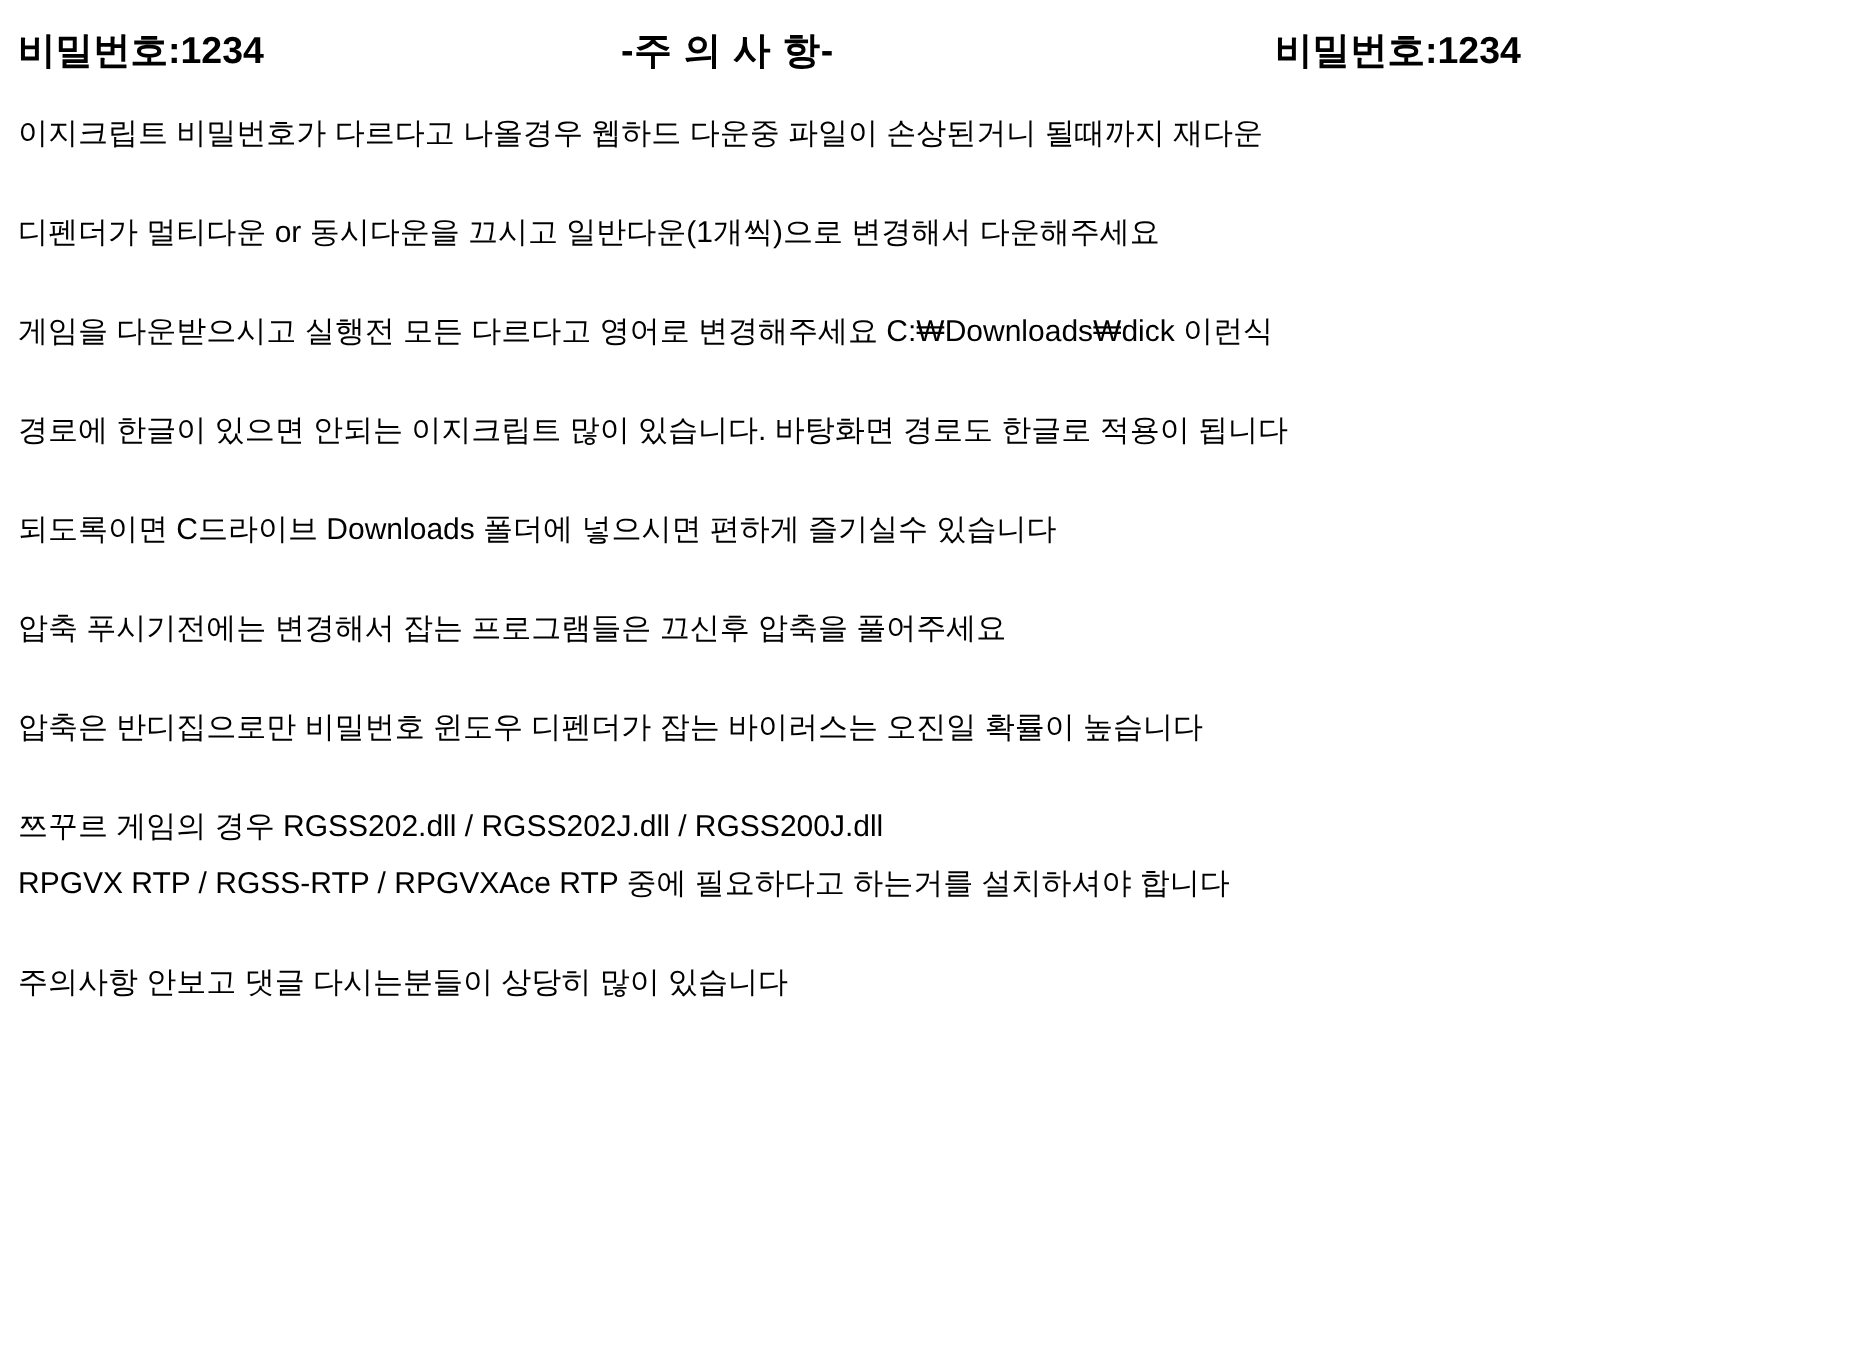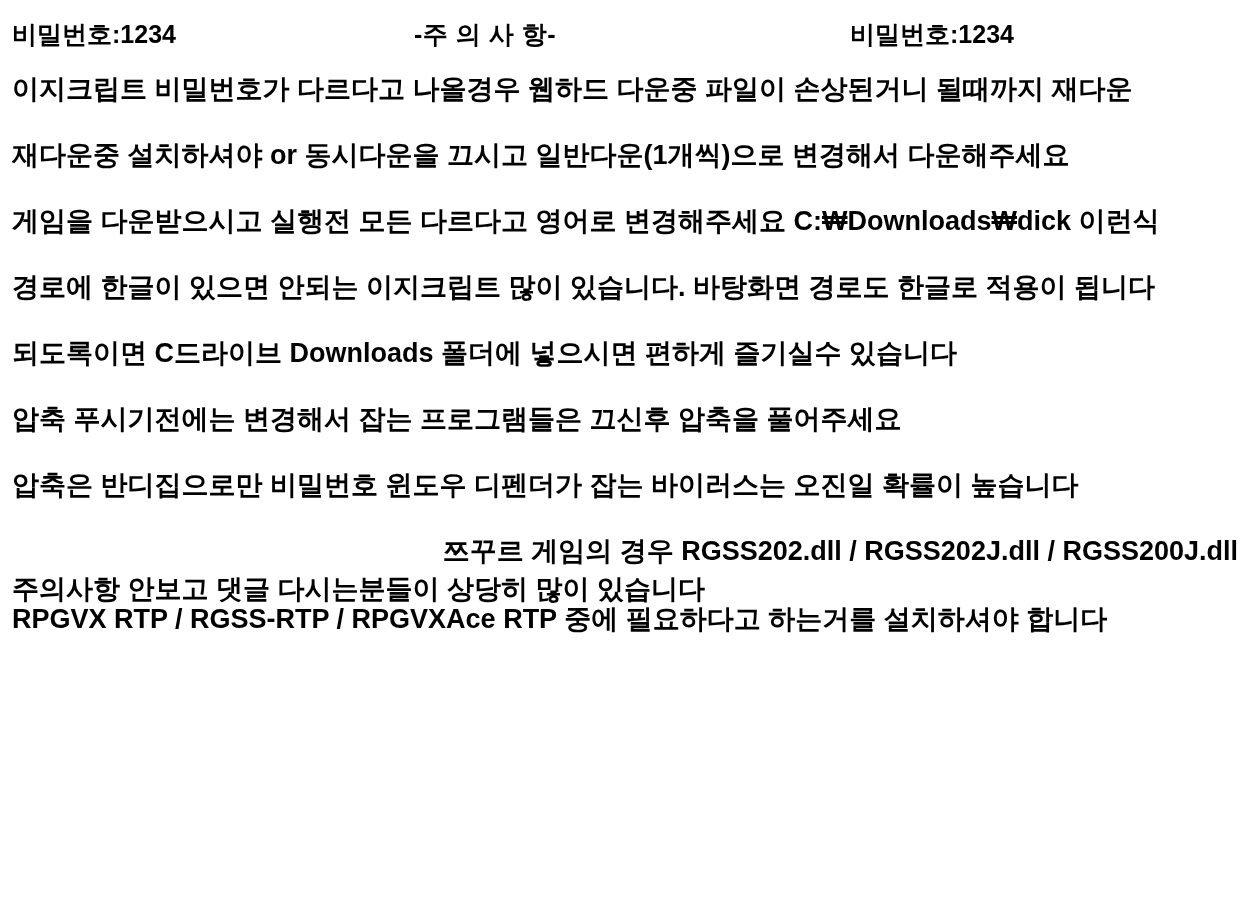--- a/index.html
+++ b/index.html
@@ -46,51 +46,50 @@
     position: absolute;
     left: 840px;
     top: 0;
   }
 
   
   .body-block {
     margin-top: 18px;
   }
   .line {
-    font-weight: bold;
-    font-size: 27px;
+    font-weight: normal;
+    font-size: 20px;
     line-height: 30px;
     margin: 0 0 36px 2px;
     white-space: nowrap;
   }
   .line.tight {
     margin-bottom: 8px;
-    text-align: right;
   }
   .line.last {
     margin-bottom: 0;
   }
 </style>
 </head>
 <body>
 
 <div class="page">
 
   <div class="header-row">
     <span class="pw-left">비밀번호:1234</span>
     <span class="title-center">-주  의  사  항-</span>
     <span class="pw-right">비밀번호:1234</span>
   </div>
 
   <div class="body-block">
     <p class="line">이지크립트 비밀번호가 다르다고 나올경우 웹하드 다운중 파일이 손상된거니 될때까지 재다운</p>
-    <p class="line">재다운중 설치하셔야 or 동시다운을 끄시고 일반다운(1개씩)으로 변경해서 다운해주세요</p>
+    <p class="line">디펜더가 멀티다운 or 동시다운을 끄시고 일반다운(1개씩)으로 변경해서 다운해주세요</p>
     <p class="line">게임을 다운받으시고 실행전 모든 다르다고 영어로 변경해주세요 C:₩Downloads₩dick 이런식</p>
     <p class="line">경로에 한글이 있으면 안되는 이지크립트 많이 있습니다. 바탕화면 경로도 한글로 적용이 됩니다</p>
     <p class="line">되도록이면 C드라이브 Downloads 폴더에 넣으시면 편하게 즐기실수 있습니다</p>
     <p class="line">압축 푸시기전에는 변경해서 잡는 프로그램들은 끄신후 압축을 풀어주세요</p>
     <p class="line">압축은 반디집으로만 비밀번호 윈도우 디펜더가 잡는 바이러스는 오진일 확률이 높습니다</p>
     <p class="line tight">쯔꾸르 게임의 경우 RGSS202.dll / RGSS202J.dll / RGSS200J.dll</p>
+    <p class="line">RPGVX RTP /  RGSS-RTP  / RPGVXAce RTP 중에 필요하다고 하는거를 설치하셔야 합니다</p>
     <p class="line last">주의사항 안보고 댓글 다시는분들이 상당히 많이 있습니다</p>
-    <p class="line">RPGVX RTP /  RGSS-RTP  / RPGVXAce RTP 중에 필요하다고 하는거를 설치하셔야 합니다</p>
   </div>
 
 </div>
 
 </body></html>

